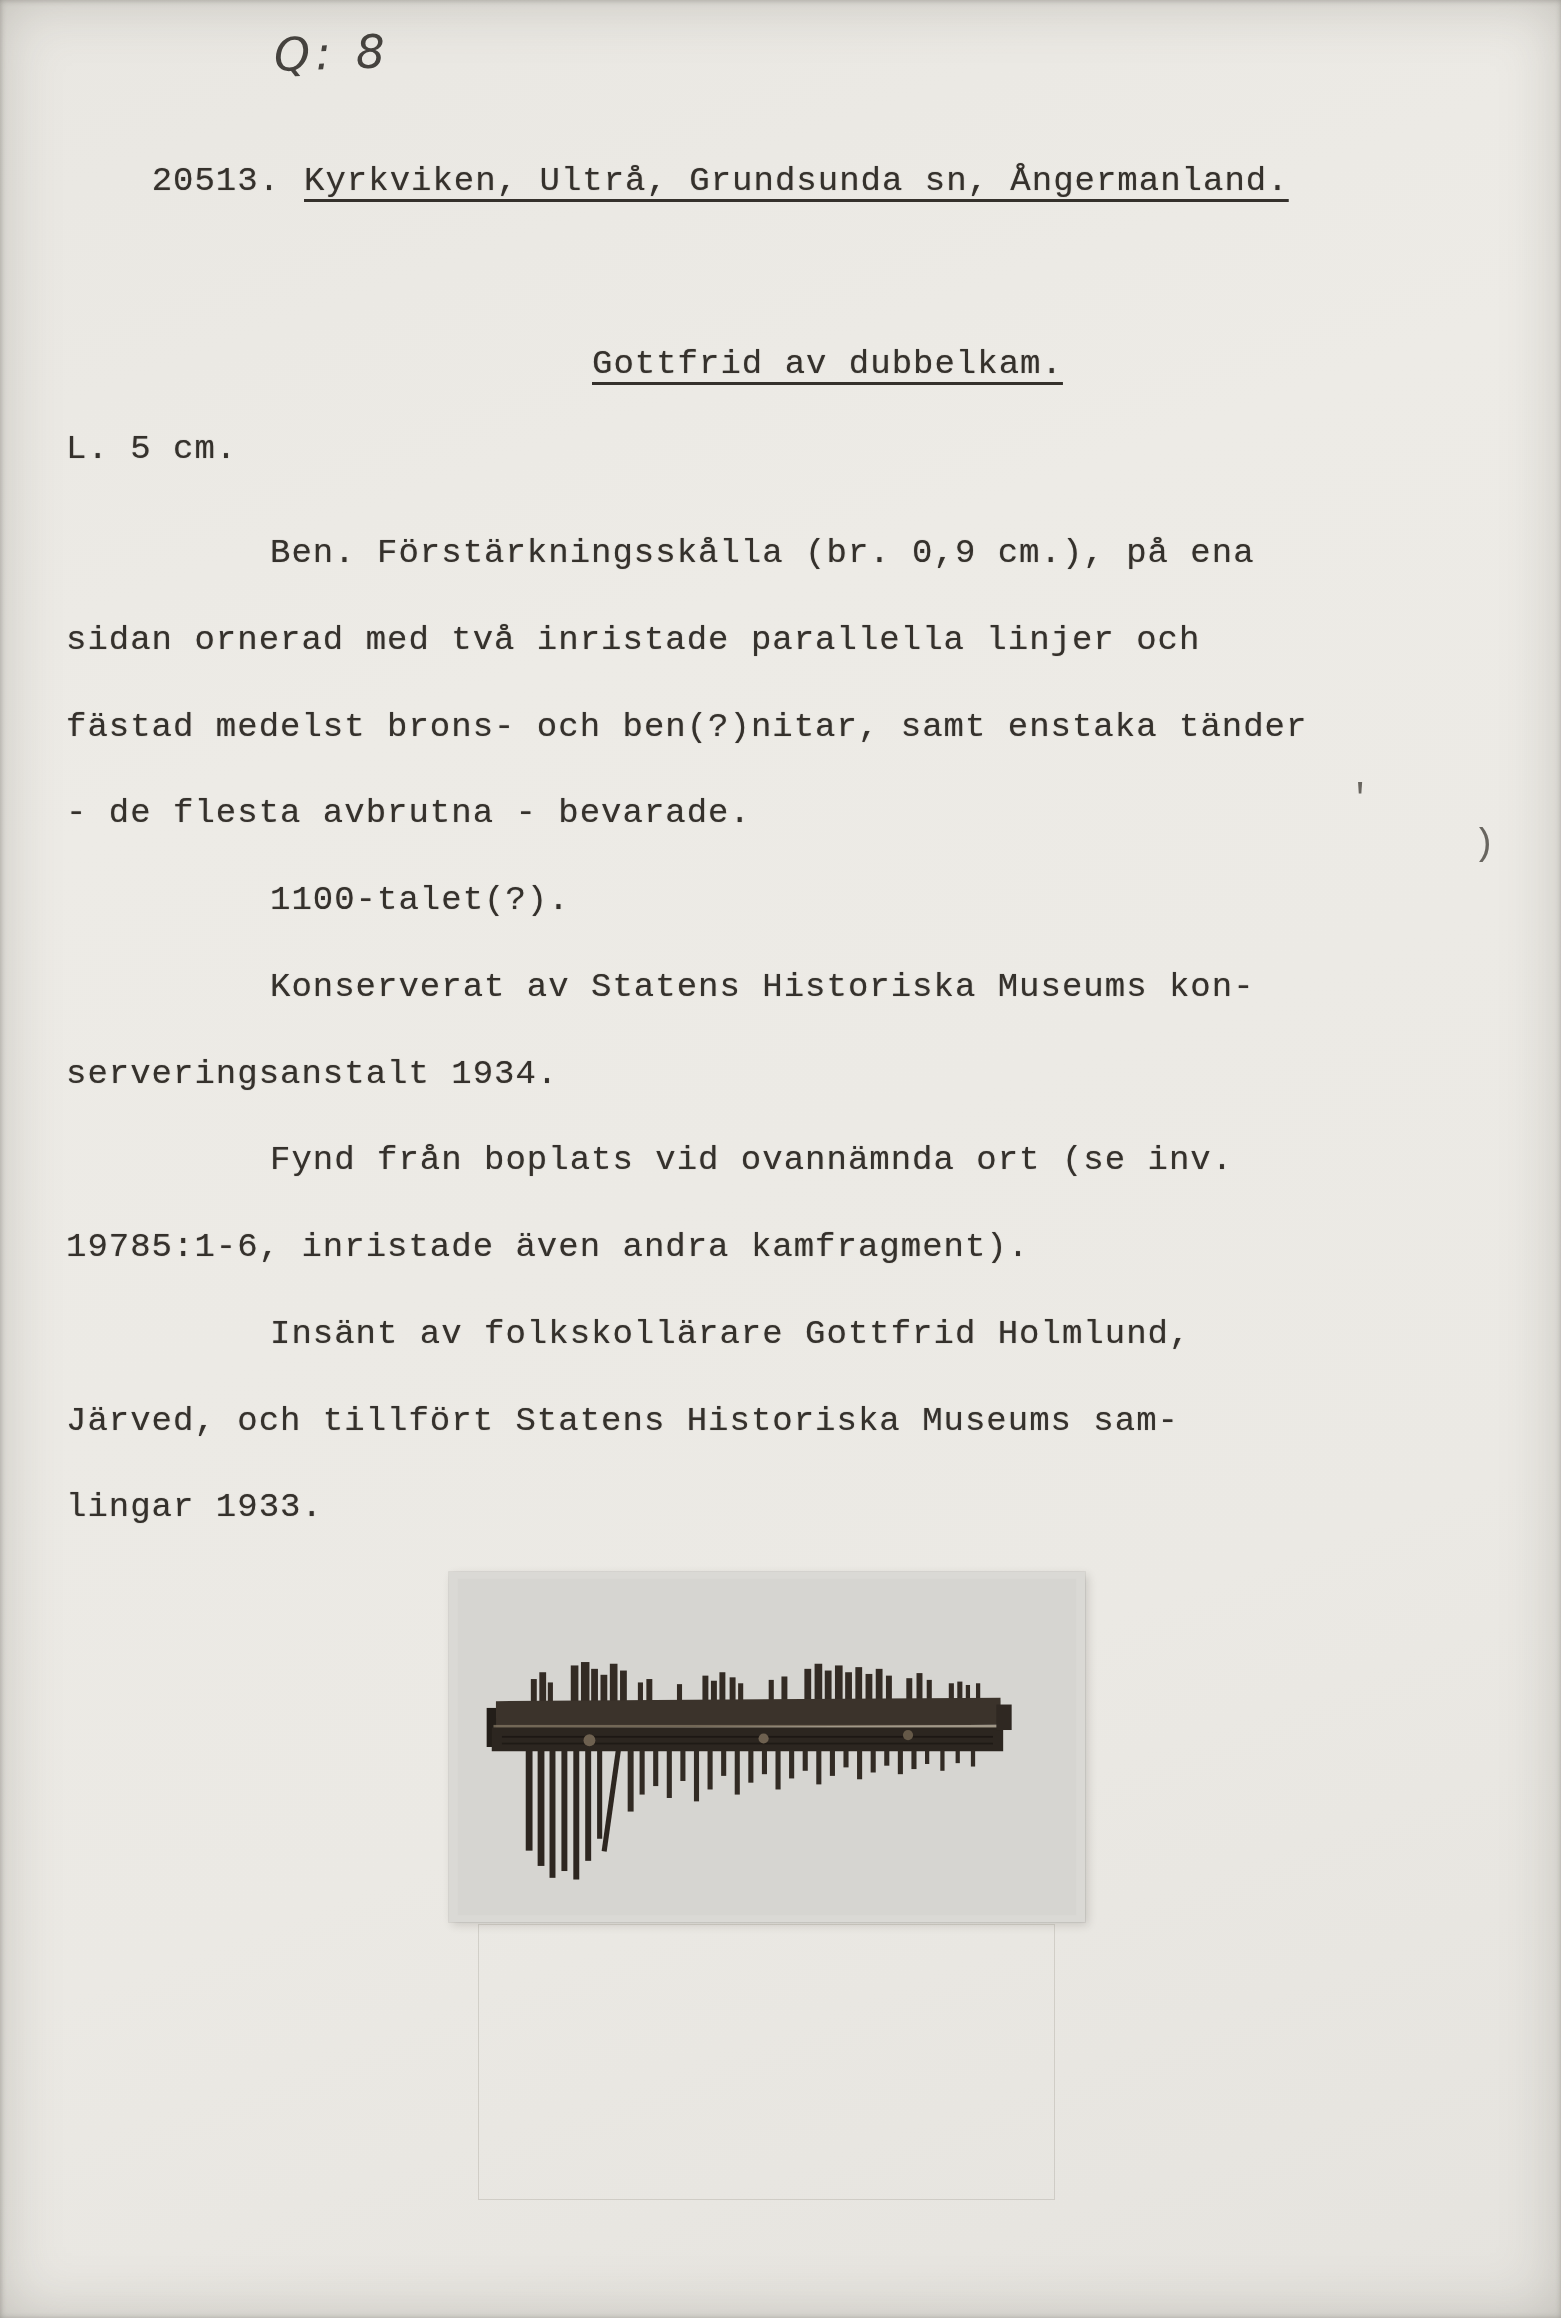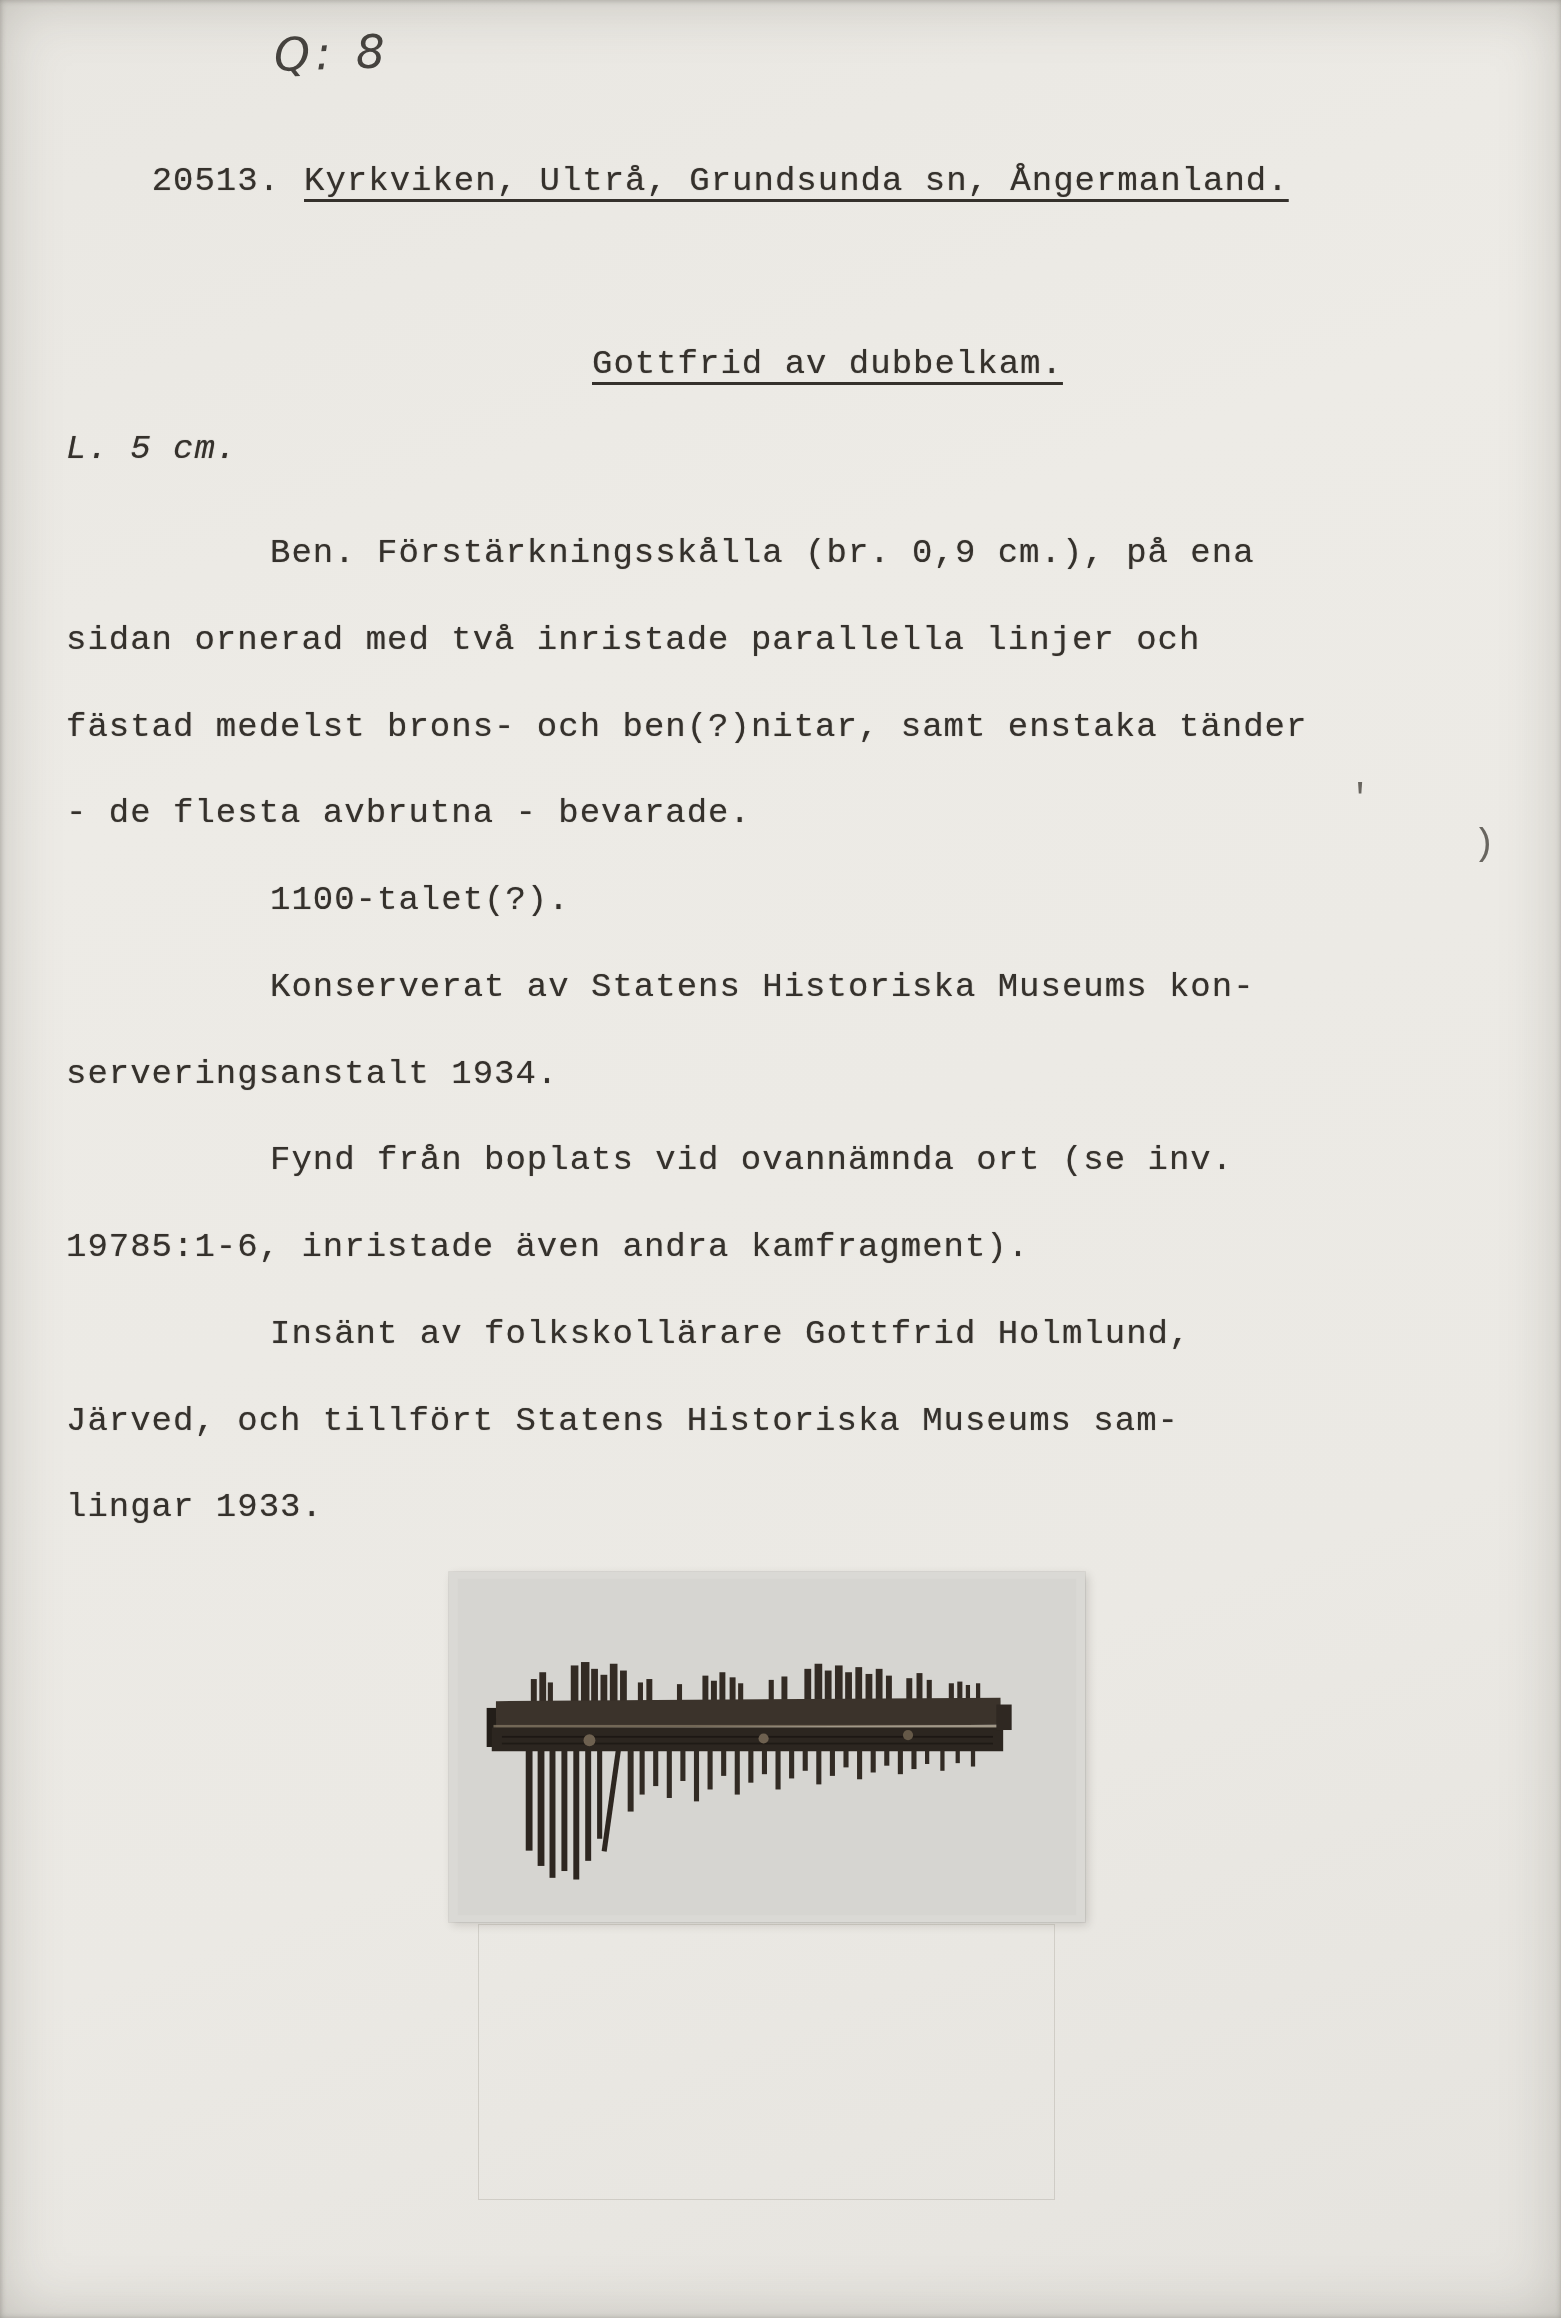--- a/index.html
+++ b/index.html
@@ -37,21 +37,21 @@
     letter-spacing: 5.1px;
   }
   .header { left: 66px; top: 124px; }
   .header .num { margin-right: 24px; }
   .u {
     text-decoration: underline;
     text-decoration-thickness: 2.6px;
     text-underline-offset: 9.4px;
   }
   .title { left: 592px; top: 345px; }
-  .length { left: 66px; top: 430px; font-style: italic; }
+  .length { left: 66px; top: 430px; }
   .bline { left: 66px; text-align: right; }
   .bline.indent { left: 270px; }
   .stray {
     position: absolute;
     font-size: 37px;
     color: rgba(60,56,50,0.75);
   }
   .photo {
     position: absolute;
     left: 449px;

